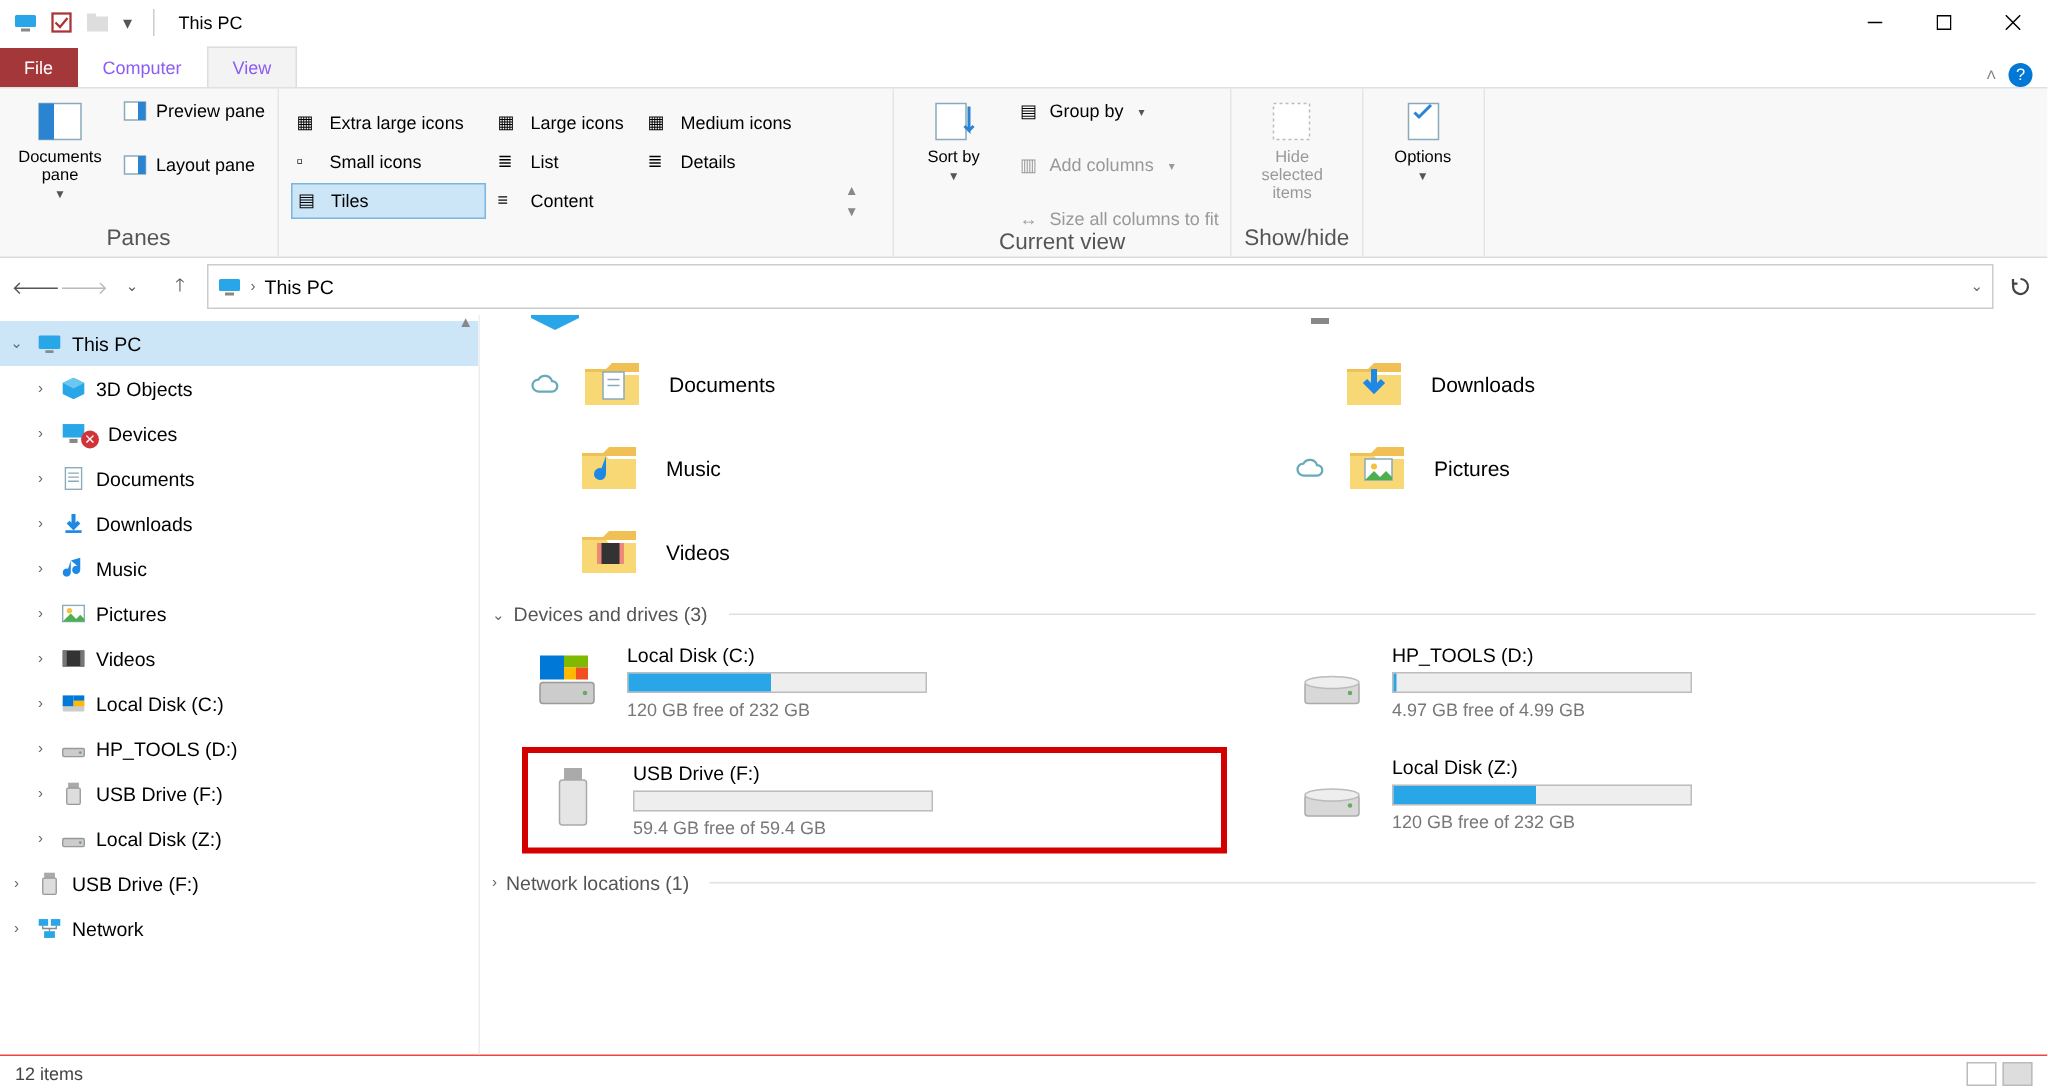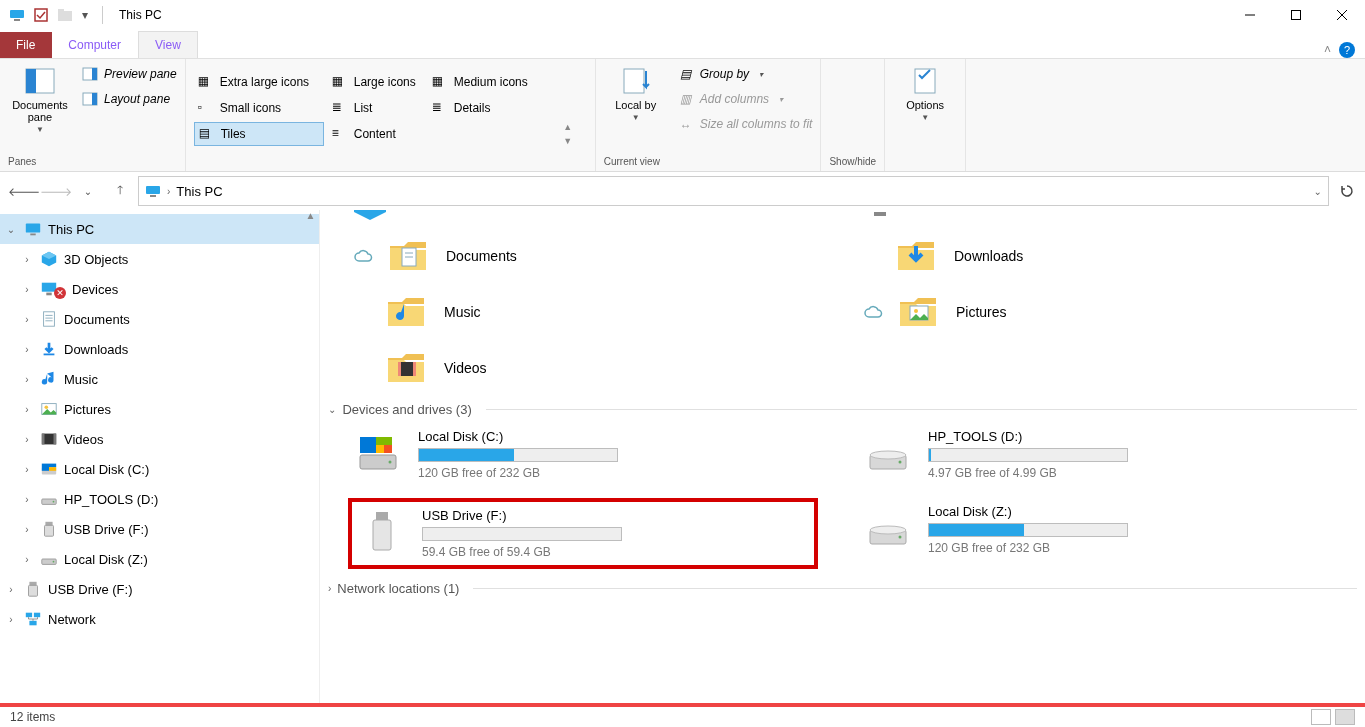--- a/index.html
+++ b/index.html
@@ -15,25 +15,25 @@
   .winbtn { width: 46px; height: 30px; display: flex; align-items: center; justify-content: center; }
   .winbtn svg { width: 10px; height: 10px; }
   .tabbar { display: flex; align-items: flex-end; height: 28px; background: #fff; }
   .tab { padding: 6px 16px; font-size: 12px; color: #8b5cf6; border-right: 1px solid transparent; }
   .tab.file { background: #a4373a; color: #fff; }
   .tab.view { background: #f3f3f3; border: 1px solid #ddd; border-bottom: none; }
   .tab-right { margin-left: auto; display: flex; align-items: center; gap: 8px; padding-right: 10px; }
   .help-circle { width: 16px; height: 16px; border-radius: 50%; background: #0078d7; color: #fff; font-size: 11px; display: flex; align-items: center; justify-content: center; }
   .ribbon { display: flex; height: 114px; border-top: 1px solid #e0e0e0; border-bottom: 1px solid #dcdcdc; background: #f8f8f8; }
   .group { display: flex; flex-direction: column; justify-content: space-between; padding: 4px 8px 2px; border-right: 1px solid #e5e5e5; }
-  .group-label { font-size: 10px; color: #555; padding-bottom: 2px; }
+  .group-label { text-align: center; font-size: 15px; color: #555; padding-bottom: 2px; }
   .group-body { display: flex; align-items: flex-start; gap: 10px; height: 90px; }
   .big-btn { display: flex; flex-direction: column; align-items: center; justify-content: flex-start; width: 64px; padding-top: 2px; font-size: 11px; text-align: center; gap: 2px; }
   .big-btn .ico { width: 32px; height: 32px; display: flex; align-items: center; justify-content: center; }
-  .small-stack { display: flex; flex-direction: column; gap: 3px; font-style: italic; }
+  .small-stack { display: flex; flex-direction: column; gap: 14px; }
   .small-btn { display: flex; align-items: center; gap: 6px; font-size: 12px; height: 22px; }
   .small-btn .ico { width: 16px; height: 16px; display: flex; align-items: center; justify-content: center; }
   .layout-grid { display: grid; grid-template-columns: 130px 96px 130px 12px; grid-auto-rows: 24px; gap: 2px 4px; }
   .layout-item { display: flex; align-items: center; gap: 6px; font-size: 12px; padding: 0 4px; }
   .layout-item.sel { background: #cde6f7; border: 1px solid #7ab5e0; }
   .layout-item .ico { width: 16px; height: 16px; }
   .scroll-hint { width: 10px; display: flex; flex-direction: column; align-items: center; justify-content: space-between; height: 48px; color: #888; }
   .chk-col { display: flex; flex-direction: column; gap: 6px; padding-top: 2px; }
   .chk-row { display: flex; align-items: center; gap: 6px; font-size: 12px; }
   .chk-row .box { width: 13px; height: 13px; border: 1px solid #555; display: flex; align-items: center; justify-content: center; }
@@ -66,21 +66,21 @@
   .folder-item .ficon { width: 44px; height: 44px; display: flex; align-items: center; justify-content: center; }
   .folder-item .fname { font-size: 14px; }
   .cloud { display: flex; align-items: center; justify-content: center; width: 30px; color: #79b; }
   .drive-item { display: flex; align-items: flex-start; gap: 16px; padding: 6px; }
   .drive-item.highlight { border: 4px solid #d40000; }
   .drive-item .dicon { width: 48px; height: 48px; display: flex; align-items: center; justify-content: center; }
   .drive-info { display: flex; flex-direction: column; gap: 4px; font-size: 13px; }
   .prog { width: 200px; height: 14px; border: 1px solid #bdbdbd; background: #eee; position: relative; }
   .prog .fill { position: absolute; left: 0; top: 0; bottom: 0; background: #29a6e8; }
   .subtext { color: #777; font-size: 12px; }
-  .statusbar { height: 24px; border-top: 4px solid #ef4444; display: flex; align-items: center; padding: 0 10px; font-size: 12px; color: #444; }
+  .statusbar { height: 24px; border-top: 1px solid #ef4444; display: flex; align-items: center; padding: 0 10px; font-size: 12px; color: #444; }
   .statusbar .right { margin-left: auto; display: flex; gap: 4px; }
   .viewsquare { width: 20px; height: 16px; border: 1px solid #bbb; }
   svg { display: block; }
   .crumb-pc { width: 16px; height: 16px; display: flex; align-items: center; justify-content: center; }
 </style>
 </head>
 <body>
 
 <div class="titlebar">
   <div class="qat">
@@ -220,21 +220,21 @@
 
   <div class="group">
     <div class="group-body">
       <div class="big-btn">
         <span class="ico">
             <svg viewBox="0 0 32 32">
               <rect x="4" y="4" width="20" height="24" fill="#fff" stroke="#8ab"></rect>
               <path d="M26 6 v16 l-3 -3 m3 3 l3 -3" stroke="#2a84d2" fill="none" stroke-width="2"></path>
             </svg>
           </span>
-        <span>Local by</span>
+        <span>Sort by</span>
         <span style="font-size:8px;color:#555;">▼</span>
       </div>
       <div class="small-stack">
         <div class="small-btn">
             <span class="ico">▤</span>
             <span>Group by</span>
             <span style="font-size:8px;color:#555;margin-left:4px;">▾</span>
           </div>
         <div class="small-btn" style="color:#999;">
             <span class="ico">▥</span>
@@ -245,20 +245,28 @@
             <span class="ico">↔</span>
             <span>Size all columns to fit</span>
           </div>
       </div>
     </div>
     <div class="group-label">Current view</div>
   </div>
 
   <div class="group">
     <div class="group-body">
+      <div class="big-btn" style="color:#999;">
+        <span class="ico">
+            <svg viewBox="0 0 32 32">
+              <rect x="4" y="4" width="24" height="24" fill="#fff" stroke="#bbb" stroke-dasharray="2 2"></rect>
+            </svg>
+          </span>
+        <span>Hide selected items</span>
+      </div>
     </div>
     <div class="group-label">Show/hide</div>
   </div>
 
   <div class="group">
     <div class="group-body">
       <div class="big-btn">
         <span class="ico">
             <svg viewBox="0 0 32 32">
               <rect x="6" y="4" width="20" height="24" fill="#fff" stroke="#8ab"></rect>

